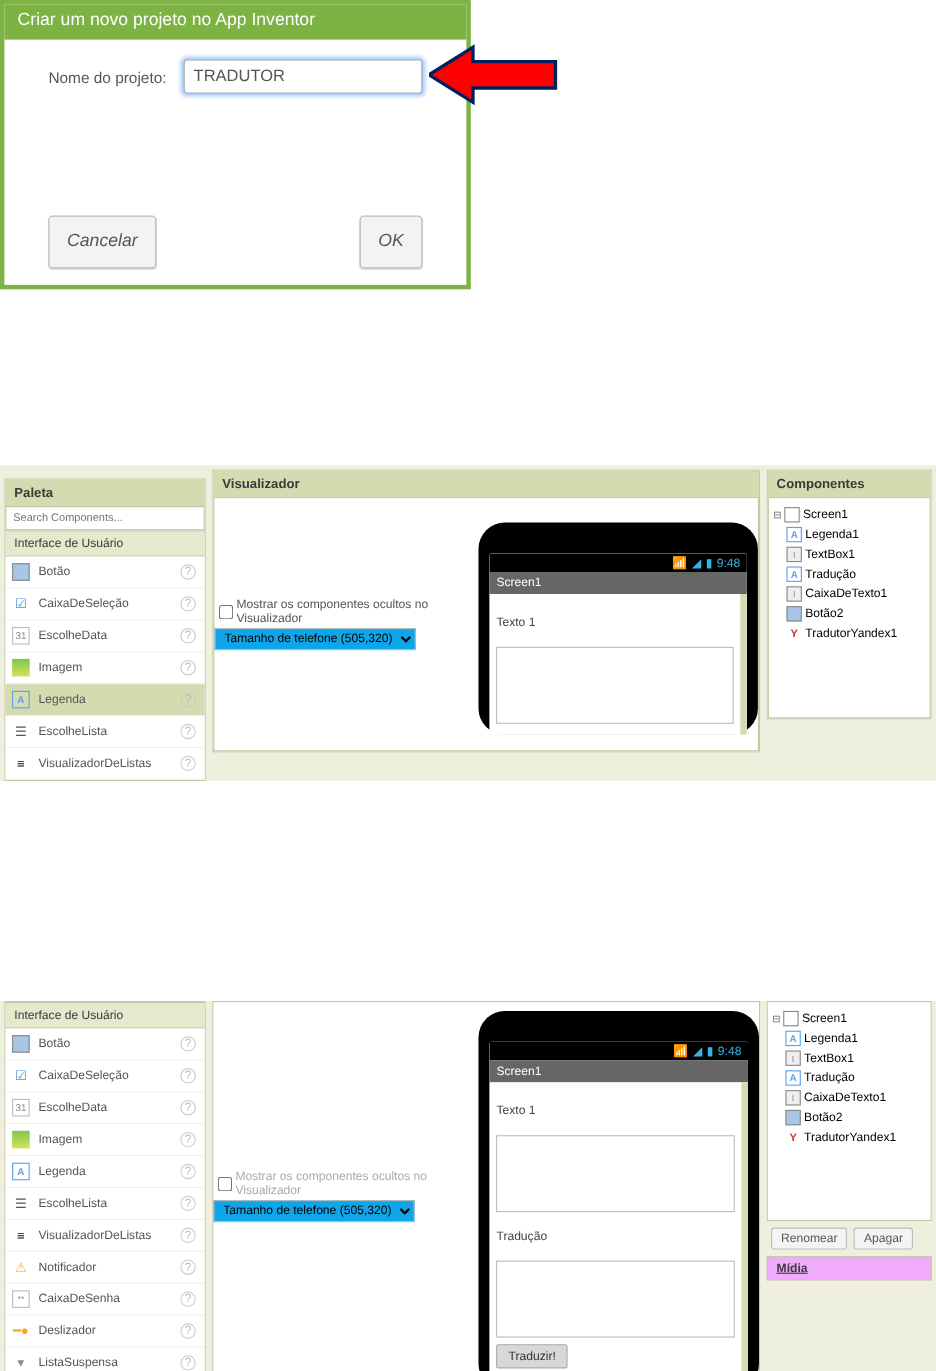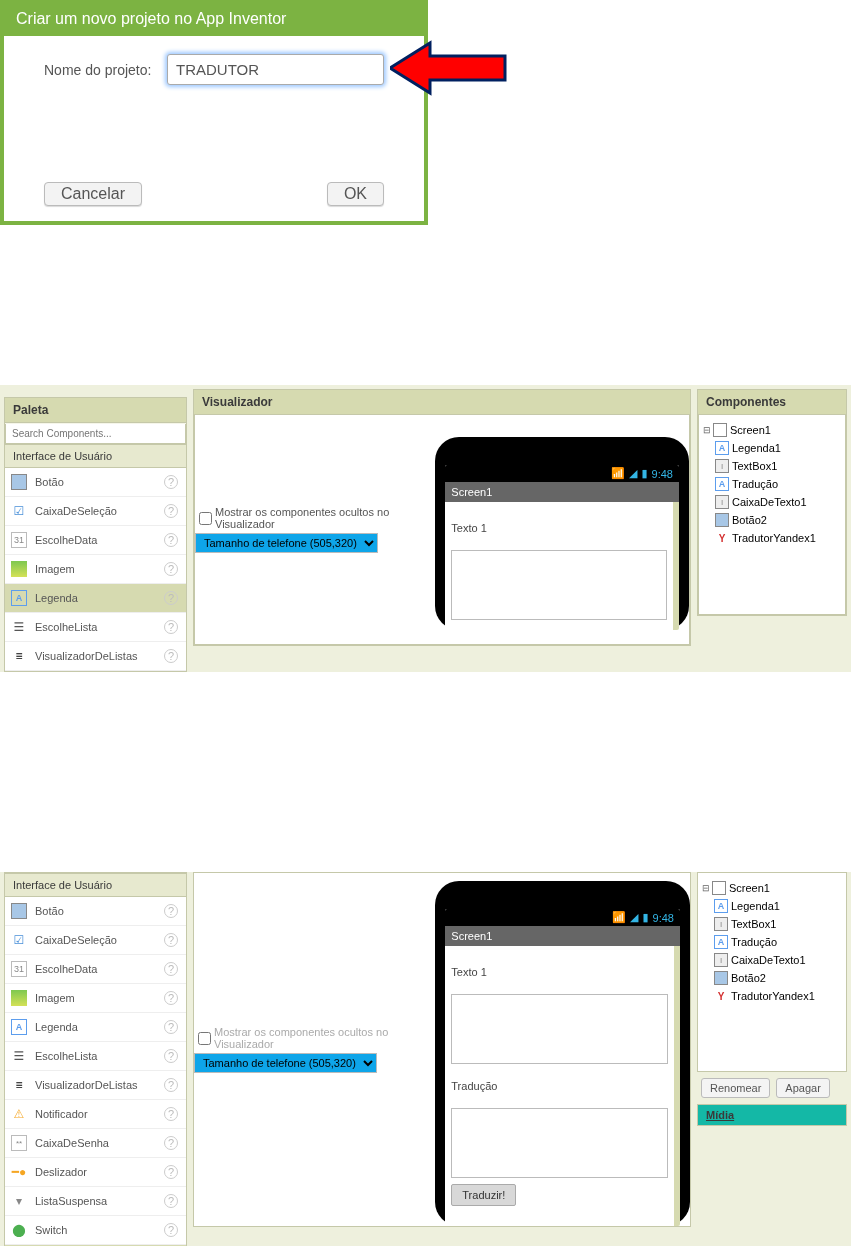--- a/index.html
+++ b/index.html
@@ -1,24 +1,24 @@
 <!DOCTYPE html>
 <html><head>
 <meta charset="utf-8">
 <style>
   * { box-sizing: border-box; font-family: Arial, Helvetica, sans-serif; }
   body { margin:0; background:#fff; width:851px; }
   
-  .dlg-wrap{position:relative;width:428px;height:225px;border:4px solid #7cb342;background:#fff;}
+  .dlg-wrap{position:relative;width:428px;height:263px;border:4px solid #7cb342;background:#fff;}
   .dlg-title{background:#7cb342;color:#fff;padding:6px 12px 8px;font-size:16px;}
   .dlg-body{padding:18px 40px;display:flex;align-items:center;}
   .dlg-label{font-size:14px;color:#555;width:140px;line-height:18px;}
   .dlg-input{flex:1;padding:6px 8px;font-size:15px;border:1px solid #aaa;border-radius:3px;box-shadow:0 0 4px 2px #9cc8ff;outline:none;color:#555;}
   .dlg-btns{position:absolute;bottom:15px;left:0;right:0;padding:0 40px;display:flex;justify-content:space-between;}
-  .dlg-btn{background:#f3f3f3;border:1px solid #bbb;border-radius:4px;padding:2px 16px;font-size:16px;color:#555;cursor:pointer;box-shadow:0 1px 1px rgba(0,0,0,.15);}
+  .dlg-btn{background:#f3f3f3;border:1px solid #bbb;border-radius:4px;padding:14px 16px;font-size:16px;color:#555;cursor:pointer;box-shadow:0 1px 1px rgba(0,0,0,.15);font-style:italic;}
   .arrow{position:absolute;left:390px;top:38px;}
   .arrow svg{display:block;}
   
   .section{display:flex;align-items:flex-start;width:851px;background:#eef0dd;}
   .panel{border:1px solid #c5c8a9;background:#f5f6e9;}
   .panel-hd{background:#d6dab0;padding:5px 8px;font-size:12px;font-weight:bold;color:#3a3a3a;border-bottom:1px solid #c5c8a9;}
   .palette{width:183px;margin:12px 0 0 4px;}
   .search{width:100%;padding:4px 6px;border:1px solid #c5c8a9;border-top:none;background:#fff;font-size:10px;color:#999;}
   .subhd{background:#e7e9cf;padding:5px 8px;font-size:11px;color:#3a3a3a;border-bottom:1px solid #c5c8a9;border-top:1px solid #c5c8a9;}
   .plist{background:#fff;}
@@ -41,21 +41,21 @@
   .phone-box{border:1px solid #bbb;height:70px;margin:2px 0 6px;background:#fff;}
   .phone-btn{display:inline-block;background:#d8d8d8;border:1px solid #aaa;padding:4px 10px;font-size:11px;color:#333;border-radius:2px;}
   .comp{width:150px;margin:4px 4px 0 0;}
   .comp-body{background:#fff;border:1px solid #c5c8a9;border-top:none;padding:6px 4px 6px 4px;font-size:11px;min-height:200px;}
   .tree-row{display:flex;align-items:center;padding:2px 0;cursor:pointer;white-space:nowrap;}
   .tree-ind1{padding-left:12px;}
   .tree-toggle{color:#666;font-size:9px;width:10px;display:inline-block;}
   .tico{width:14px;height:14px;margin-right:3px;display:inline-flex;align-items:center;justify-content:center;font-size:10px;}
   .comp-btns{display:flex;gap:6px;margin:6px 4px;}
   .comp-btn{border:1px solid #bbb;background:#f4f4f4;padding:3px 8px;font-size:11px;color:#555;border-radius:3px;cursor:pointer;}
-  .media-hd{background:#14b8a6;padding:4px 8px;font-size:11px;font-weight:bold;color:#3a3a3a;border:1px solid #c5c8a9;text-decoration:underline;}
+  .media-hd{background:#f0abfc;padding:4px 8px;font-size:11px;font-weight:bold;color:#3a3a3a;border:1px solid #c5c8a9;text-decoration:underline;}
   .gap{height:160px;background:#fff;}
   .gap2{height:200px;background:#fff;}
   
   .ic-btn{background:#a8c7e6;border:1px solid #888;} 
   .ic-chk{color:#4a90d9;} .ic-date{color:#888;border:1px solid #bbb;font-size:9px;}
   .ic-img{background:linear-gradient(#7ec850,#d4e157);} 
   .ic-lbl{border:1px solid #5c9ded;color:#5c9ded;font-weight:bold;font-size:9px;}
   .ic-list{color:#000;font-weight:bold;}
   .ic-warn{color:#f5a623;}
   .ic-pwd{color:#888;border:1px solid #bbb;font-size:8px;}

